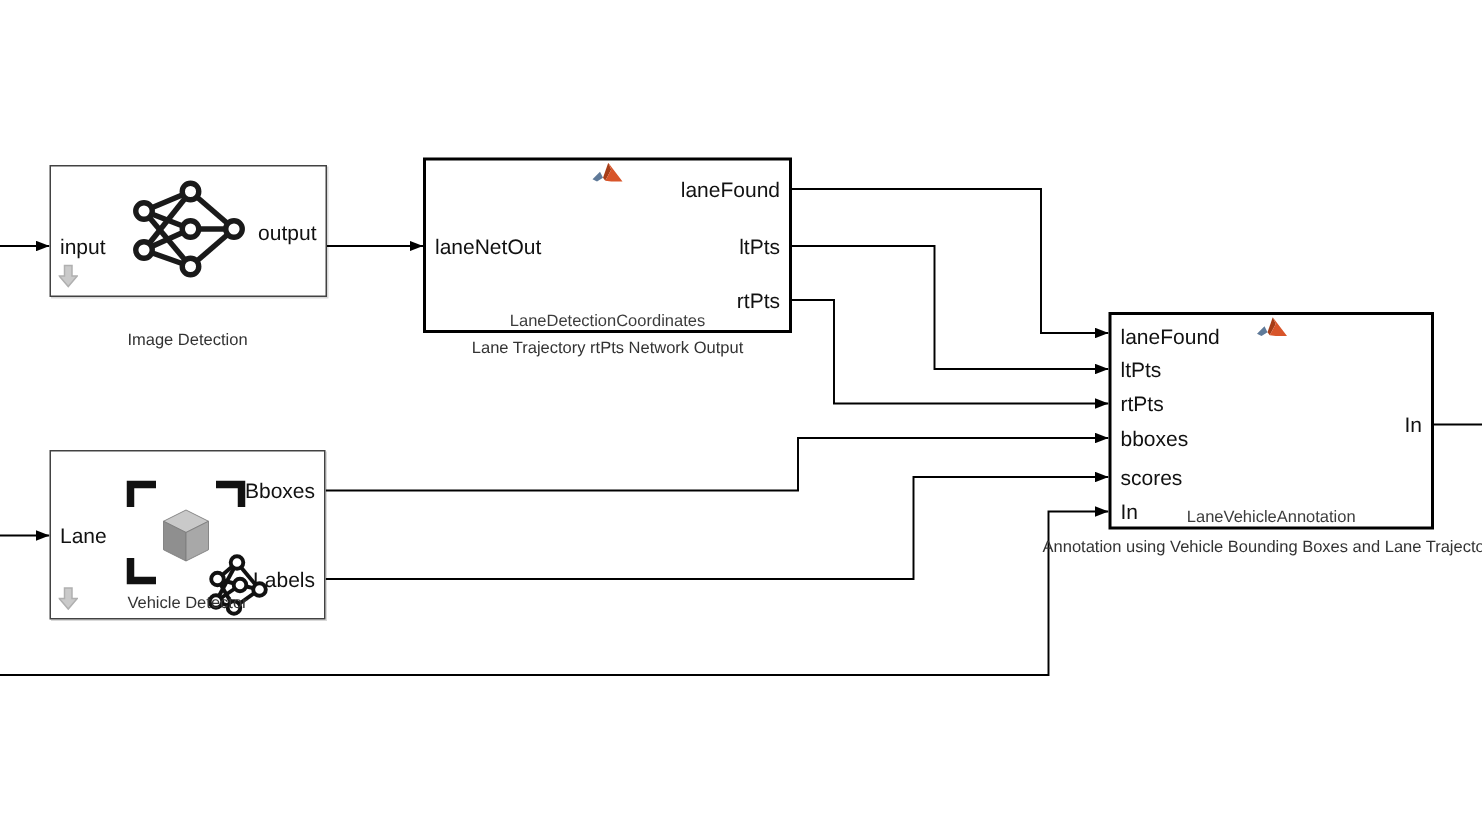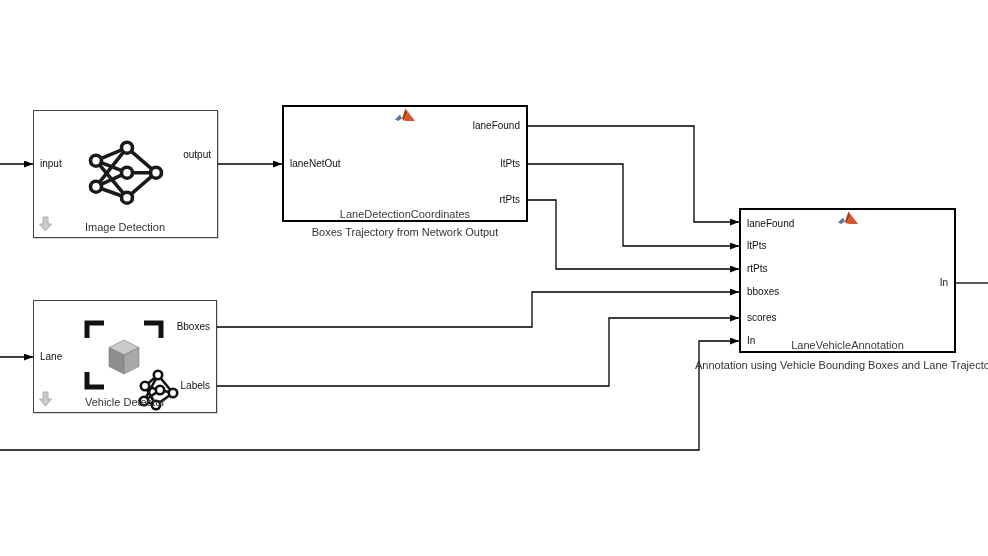--- a/index.html
+++ b/index.html
@@ -27,21 +27,21 @@
   }
   .block.thin{
     border:1px solid var(--border-thin);
     box-shadow:1px 1px 0 rgba(0,0,0,0.15);
   }
   .block.thick{
     border:2px solid var(--border-thick);
   }
   .port{
     position:absolute;
-    font-size:10px;
+    font-size:14px;
     line-height:10px;
     color:var(--port-text);
     white-space:nowrap;
   }
   .port.in{left:6px;}
   .port.out{right:6px;}
   .centerstack{
     position:absolute;left:0;top:0;right:0;bottom:0;
     display:flex;flex-direction:column;
     align-items:center;justify-content:space-between;
@@ -79,21 +79,21 @@
     <polyline class="wire" points="528,126 694,126 694,222 739,222" marker-end="url(#arr)"></polyline>
     <polyline class="wire" points="528,164 623,164 623,246 739,246" marker-end="url(#arr)"></polyline>
     <polyline class="wire" points="528,200 556,200 556,269 739,269" marker-end="url(#arr)"></polyline>
     <polyline class="wire" points="0,357 33,357" marker-end="url(#arr)"></polyline>
     <polyline class="wire" points="217,327 532,327 532,292 739,292" marker-end="url(#arr)"></polyline>
     <polyline class="wire" points="217,386 609,386 609,318 739,318" marker-end="url(#arr)"></polyline>
     <polyline class="wire" points="0,450 699,450 699,341 739,341" marker-end="url(#arr)"></polyline>
     <polyline class="wire" points="956,283 988,283"></polyline>
   </svg>
 
-  <div class="block thin" style="left:33px;top:110px;width:185px;height:128px;">
+  <div class="block thin" style="left:33px;top:110px;width:185px;height:88px;">
     <span class="port in" style="top:48px">input</span>
     <span class="port out" style="top:39px">output</span>
     <svg class="nn-big" width="76" height="66" viewBox="0 0 76 66">
       <g stroke="#1a1a1a" stroke-width="3.6" fill="none">
         <line x1="8" y1="21" x2="39" y2="8"></line>
         <line x1="8" y1="21" x2="39" y2="33"></line>
         <line x1="8" y1="21" x2="39" y2="58"></line>
         <line x1="8" y1="47" x2="39" y2="8"></line>
         <line x1="8" y1="47" x2="39" y2="33"></line>
         <line x1="8" y1="47" x2="39" y2="58"></line>
@@ -123,21 +123,21 @@
     <span class="port out" style="top:88px">rtPts</span>
     <div class="centerstack">
       <svg width="22" height="18" viewBox="0 0 22 18">
         <polygon points="1,12.5 6,7.5 8,11.5 4,14" fill="#5f7a99"></polygon>
         <polygon points="8,11.5 11.5,1.5 13.5,6 9.5,13.5" fill="#a63d17"></polygon>
         <polygon points="11.5,1.5 21,14 13.5,14 9.5,13.5 13.5,6" fill="#d8552a"></polygon>
       </svg>
       <span class="fnname">LaneDetectionCoordinates</span>
     </div>
   </div>
-  <div class="blocklabel" style="left:405px;top:226px">Boxes Trajectory from Network Output</div>
+  <div class="blocklabel" style="left:405px;top:226px">Lane Trajectory rtPts Network Output</div>
 
   <div class="block thin" style="left:33px;top:300px;width:184px;height:113px;">
     <span class="port in" style="top:51px">Lane</span>
     <span class="port out" style="top:21px">Bboxes</span>
     <span class="port out" style="top:80px">Labels</span>
     <svg class="vd-icon" width="182" height="111" viewBox="0 0 182 111">
 
       <g stroke="#111111" stroke-width="5" fill="none">
         <path d="M53,37 V22 H70"></path>
         <path d="M110,22 H127 V37"></path>

